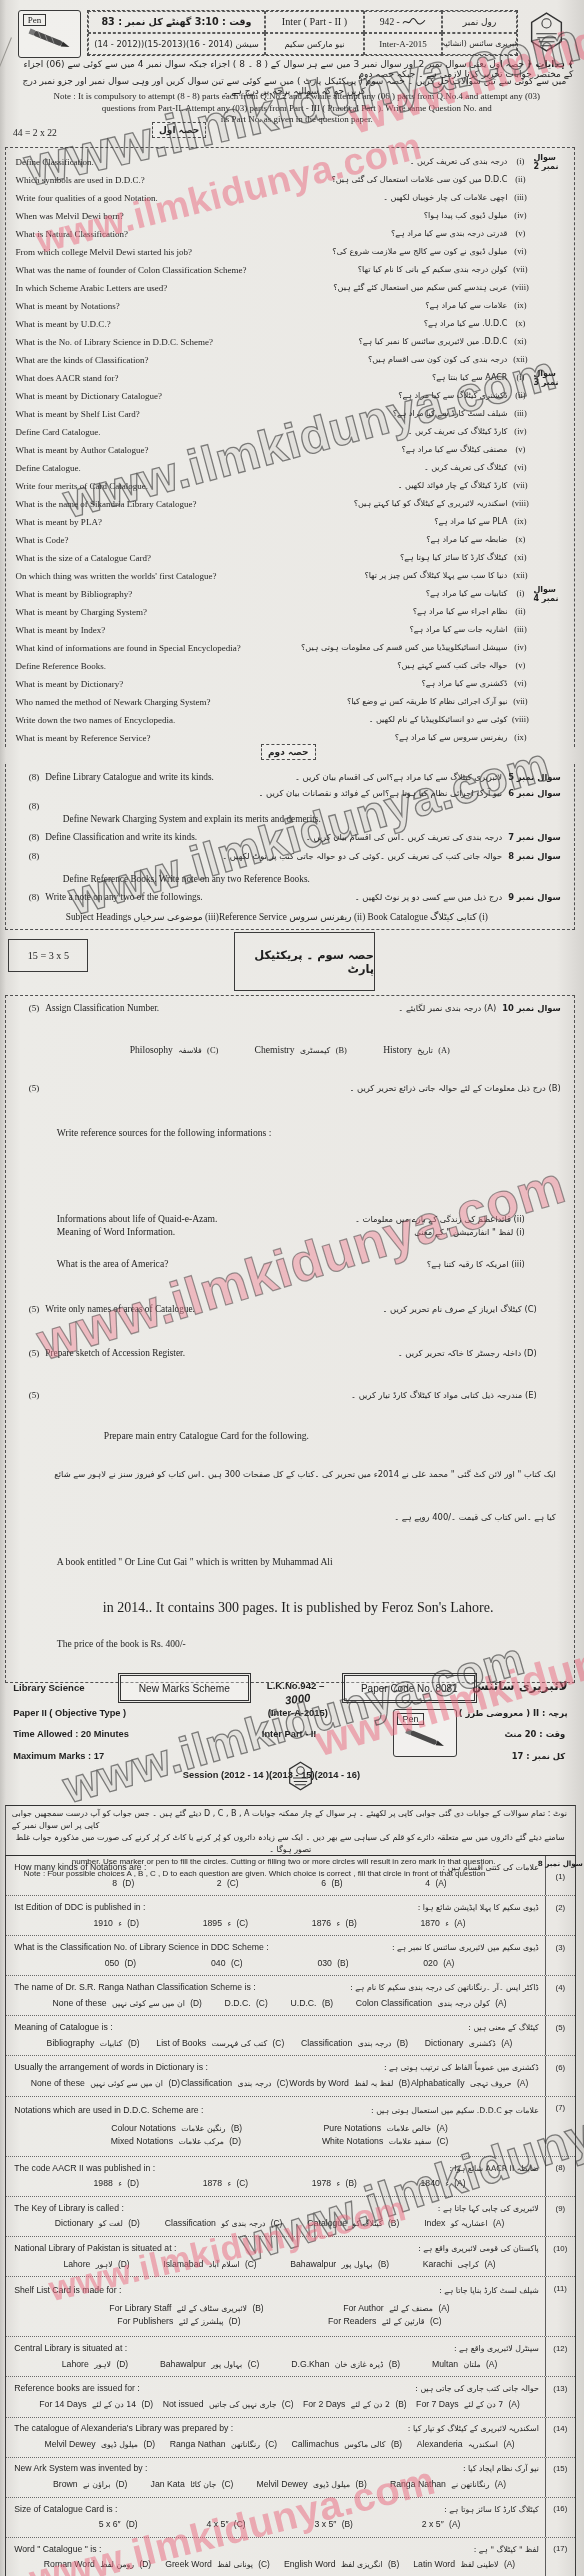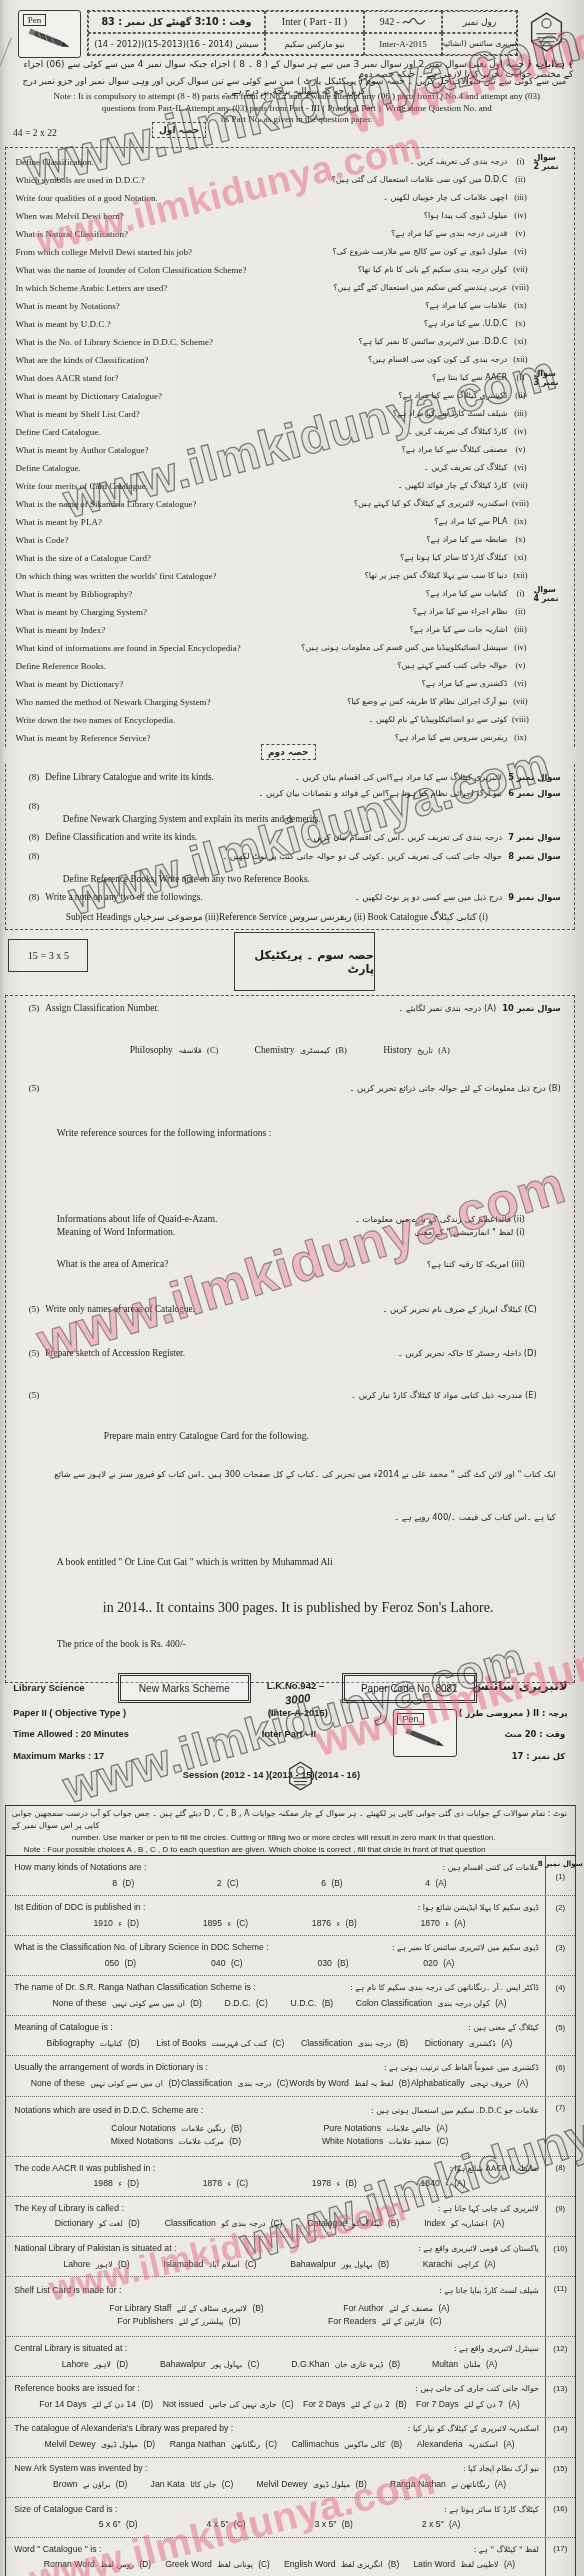--- a/index.html
+++ b/index.html
@@ -570,20 +570,21 @@
 
     <svg class="abs" style="left:283px;top:87px;" width="25" height="30" viewBox="0 0 60 70">
       <polygon points="30,2 56,18 56,52 30,68 4,52 4,18" fill="none" stroke="#333" stroke-width="3"></polygon>
       <circle cx="30" cy="22" r="9" fill="none" stroke="#333" stroke-width="2.5"></circle>
       <path d="M12 40 h36 M14 48 h32 M17 56 h26" stroke="#333" stroke-width="2.5" fill="none"></path>
     </svg>
   </div>
 
   <div class="note-box" style="top:1805px;height:50px;">
     <div class="nline ur" style="text-align:left;">نوٹ : تمام سوالات کے جوابات دی گئی جوابی کاپی پر لکھیئے ۔ ہر سوال کے چار ممکنہ جوابات D , C , B , A دیئے گئے ہیں ۔ جس جواب کو آپ درست سمجھیں جوابی کاپی پر اس سوال نمبر کے</div>
+    <div class="nline ur" style="text-align:center;">سامنے دیئے گئے دائروں میں سے متعلقہ دائرے کو قلم کی سیاہی سے بھر دیں ۔ ایک سے زیادہ دائروں کو پُر کرنے یا کاٹ کر پُر کرنے کی صورت میں مذکورہ جواب غلط تصور ہوگا ۔</div>
     <div class="nline sans" style="padding-left:66px;">number. Use marker or pen to fill the circles. Cutting or filling two or more circles will result in zero mark In that question.</div>
     <div class="nline sans" style="padding-left:18px;">Note :  Four possible choices A , B , C , D to each question are given. Which choice is correct , fill that  circle in front of  that question</div>
   </div>
 
   <div class="mcq">
   <div class="mrow">
     <div class="mmain">
       <div class="mq">
         <span class="men">How many  kinds of  Notations  are       :</span>
         <span class="mur ur" dir="rtl">علامات کی کتنی اقسام ہیں :</span>

